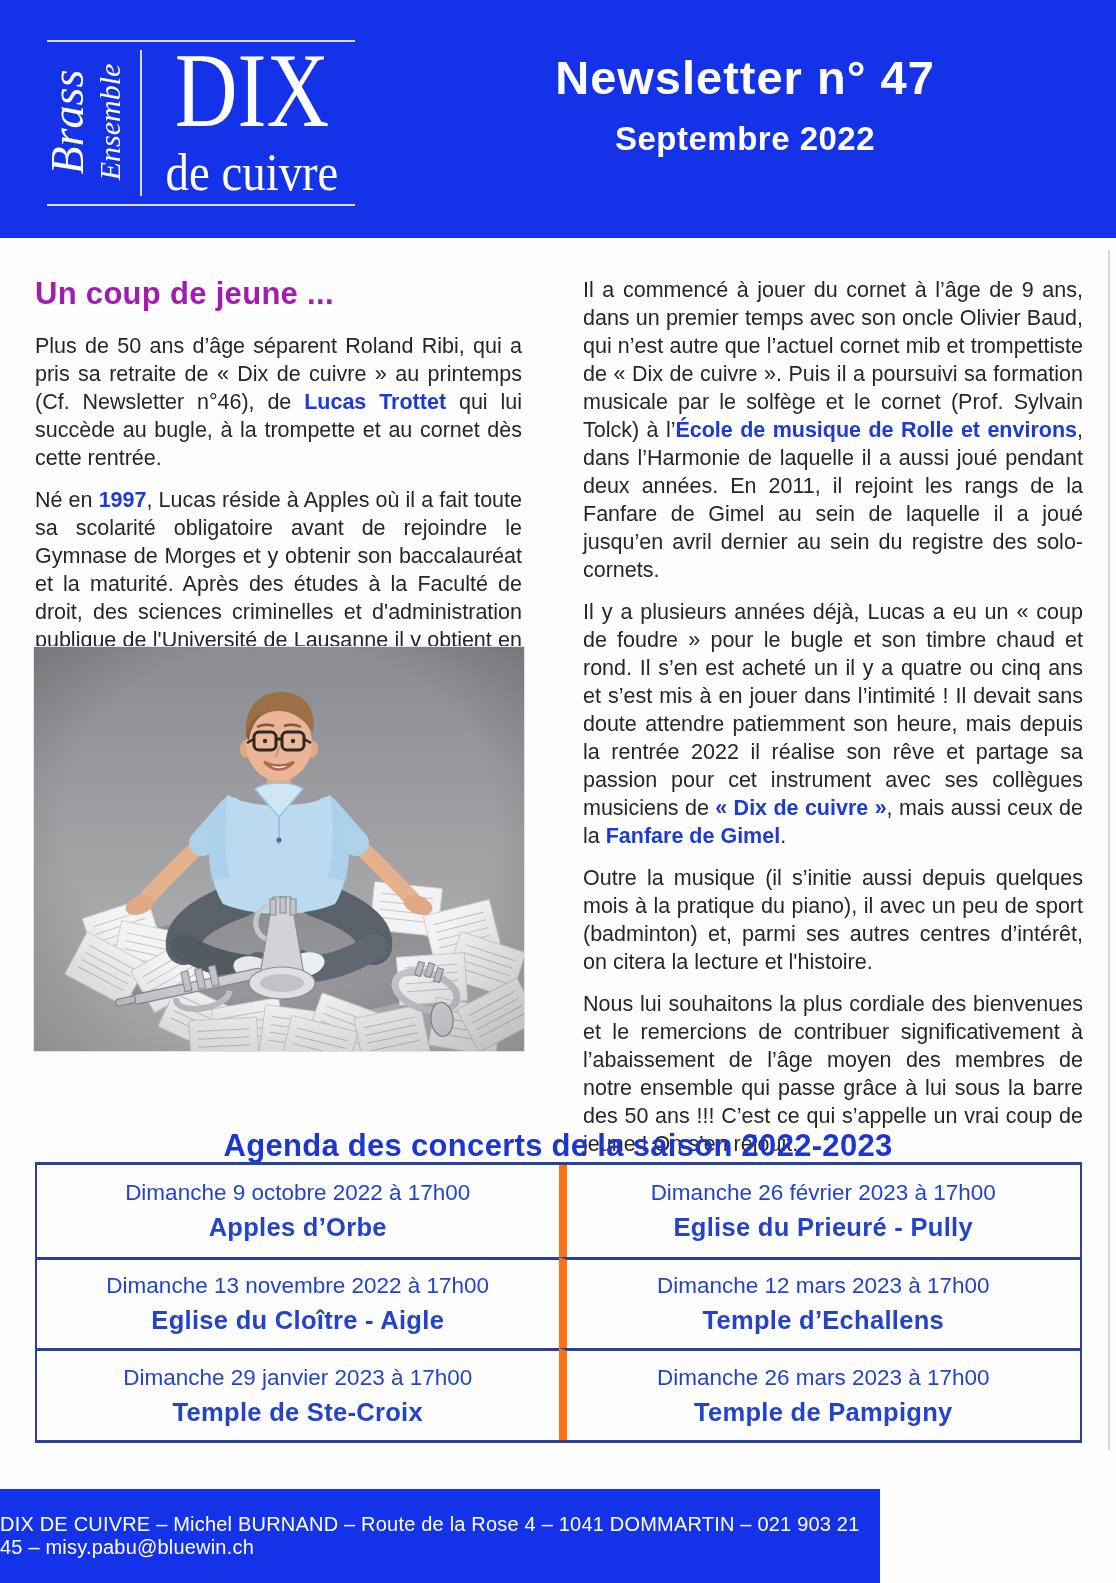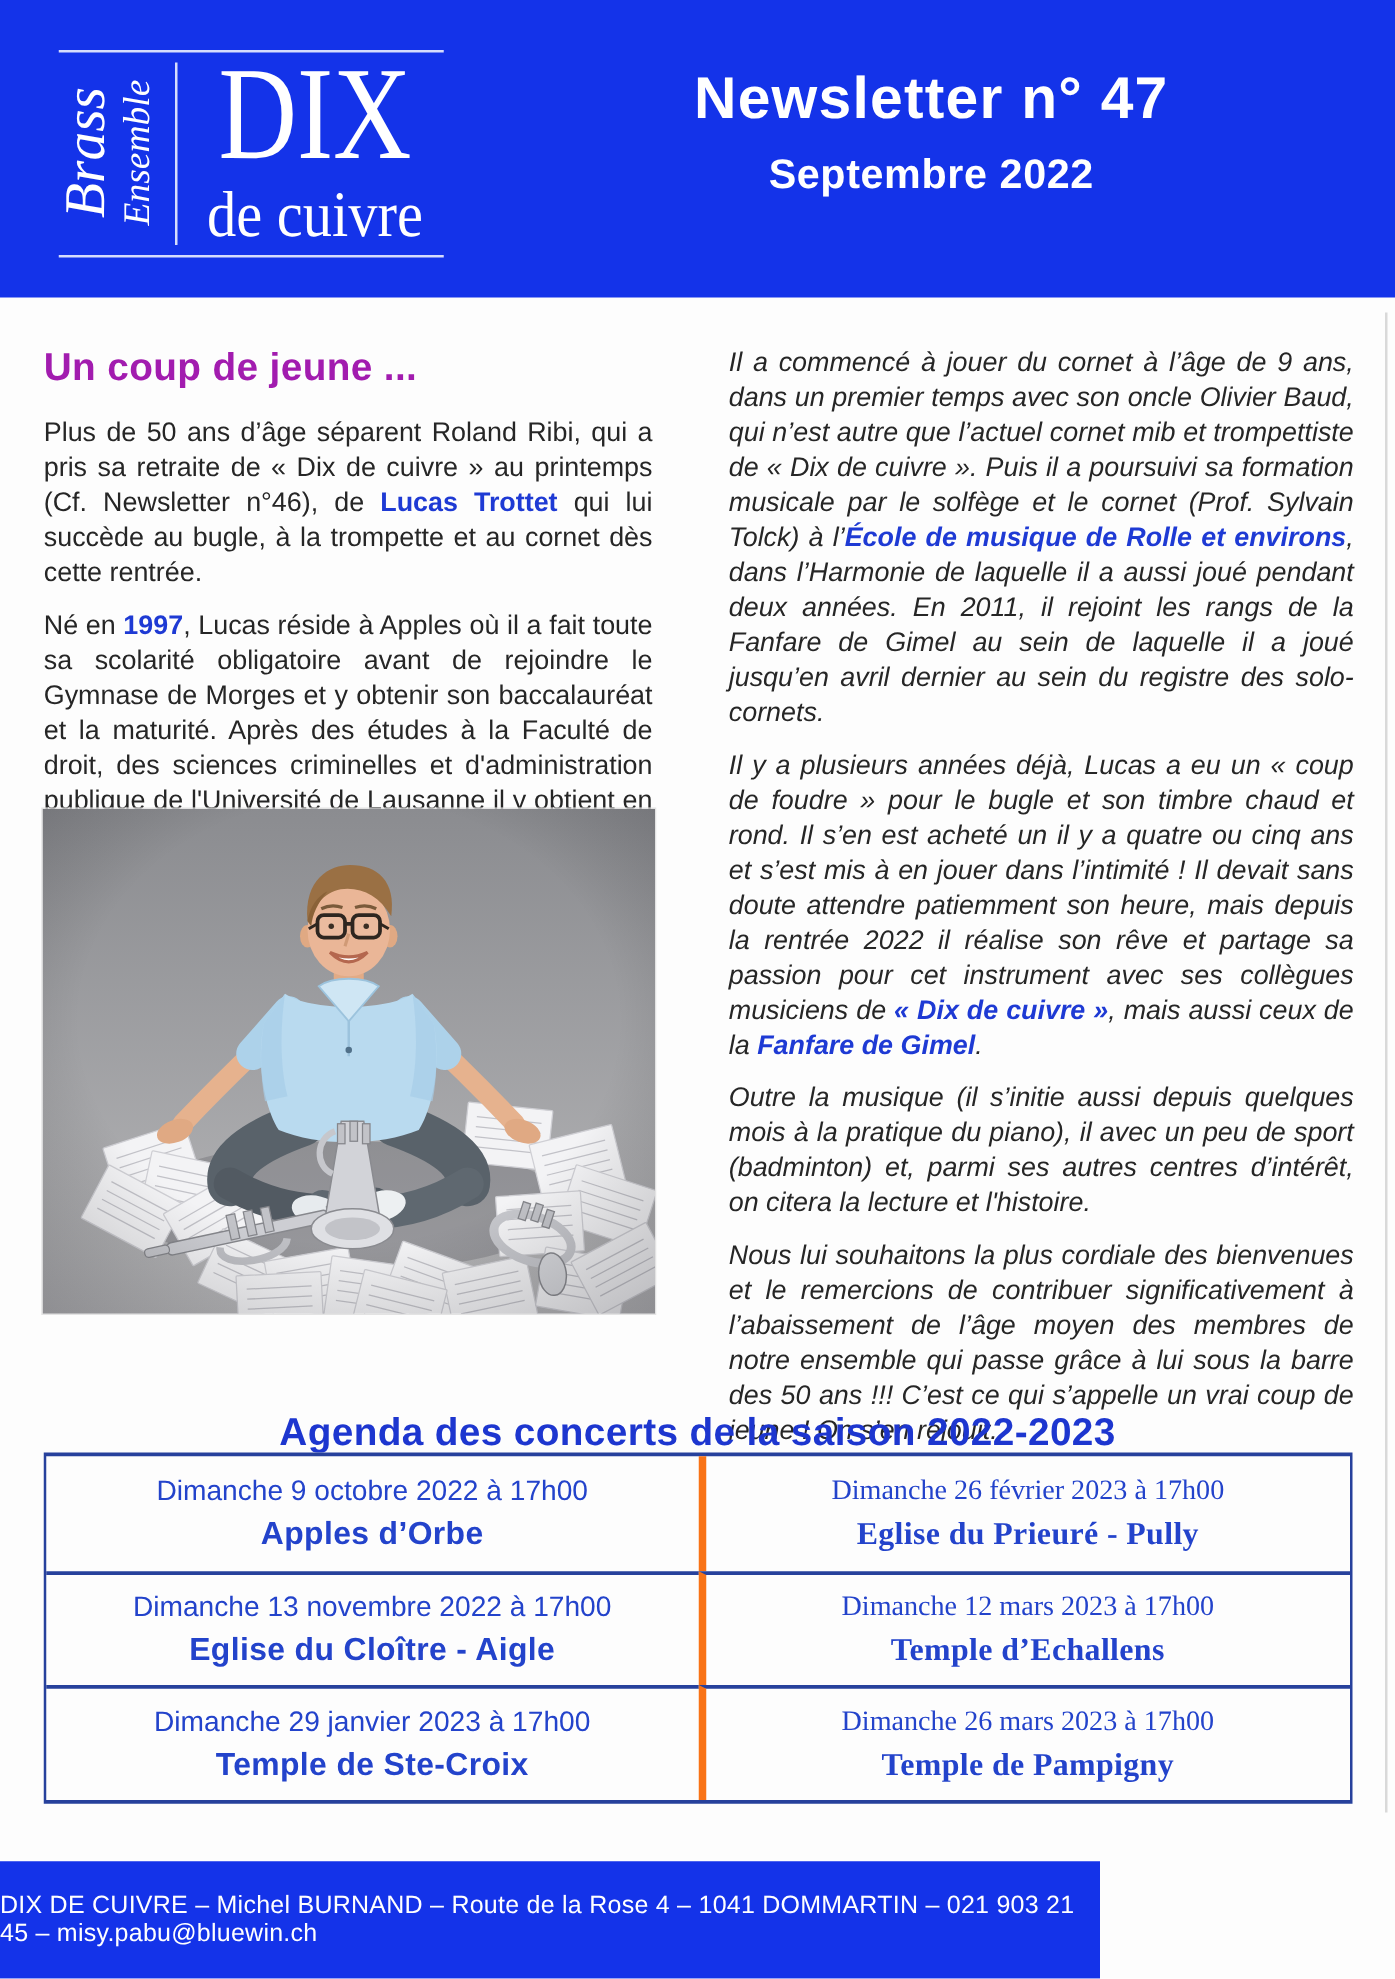--- a/index.html
+++ b/index.html
@@ -24,39 +24,39 @@
     transform:scaleX(.82);transform-origin:center;}
   .logo-sub{position:absolute;left:102px;top:112px;width:210px;text-align:center;
     font-family:"Liberation Serif",serif;font-size:52px;line-height:54px;
     transform:scaleX(.9);transform-origin:center;}
   .banner-titles{position:absolute;left:460px;top:50px;width:570px;text-align:center;color:#ffffff;}
   .nl-title{font-size:47px;font-weight:bold;letter-spacing:1px;}
   .nl-subtitle{font-size:33px;font-weight:bold;margin-top:15px;letter-spacing:.5px;}
 
   
   .col-left{position:absolute;left:35px;top:276px;width:487px;}
-  .col-right{position:absolute;left:583px;top:276px;width:500px;font-style:italic;}
+  .col-right{position:absolute;left:583px;top:276px;width:500px;}
   h1.article-h{margin:0 0 20px 0;font-size:31px;color:#a21caf;font-weight:bold;letter-spacing:.3px;}
   .page p{margin:0 0 14px 0;font-size:21.5px;line-height:28px;color:#262626;text-align:justify;}
   .hl{color:#1e3ad4;font-weight:bold;}
 
   
   .photo{position:absolute;left:-2px;top:370px;width:490px;height:404px;margin:0;
     border:1px solid #e3e3e3;box-sizing:content-box;}
   .photo svg{display:block;}
 
   
   .agenda-title{position:absolute;left:0;top:1102px;width:1116px;text-align:center;
     font-size:31px;color:#1d36cf;letter-spacing:.3px;}
   .agenda-table{position:absolute;left:35px;top:1162px;width:1047px;height:281px;
     display:grid;grid-template-columns:1fr 1fr;grid-auto-rows:1fr;
     border:3px solid #27419c;border-left-width:2px;border-right-width:2px;box-sizing:border-box;background:#fdfdfd;}
   .cell{display:flex;flex-direction:column;justify-content:center;align-items:center;
     gap:7px;padding:0 8px;box-sizing:border-box;}
-  .cell.colR{border-left:6px solid #f97316;font-family:Liberation Serif, serif;}
+  .cell.colR{border-left:8px solid #f97316;}
   .cell.rowN{border-top:3px solid #27419c;}
   .cell .date{font-size:22.5px;color:#2343cb;}
   .cell .venue{font-size:25.5px;font-weight:bold;color:#2343cb;letter-spacing:.3px;}
 
   
   .footer{position:absolute;left:0;top:1489px;width:880px;height:94px;background:#1433e9;
     color:#ffffff;display:flex;align-items:center;justify-content:center;font-size:20px;letter-spacing:.2px;}
 
   .scan-edge{position:absolute;left:1108px;top:250px;width:2px;height:1200px;background:#cfcfcf;opacity:.8;}
 </style>

